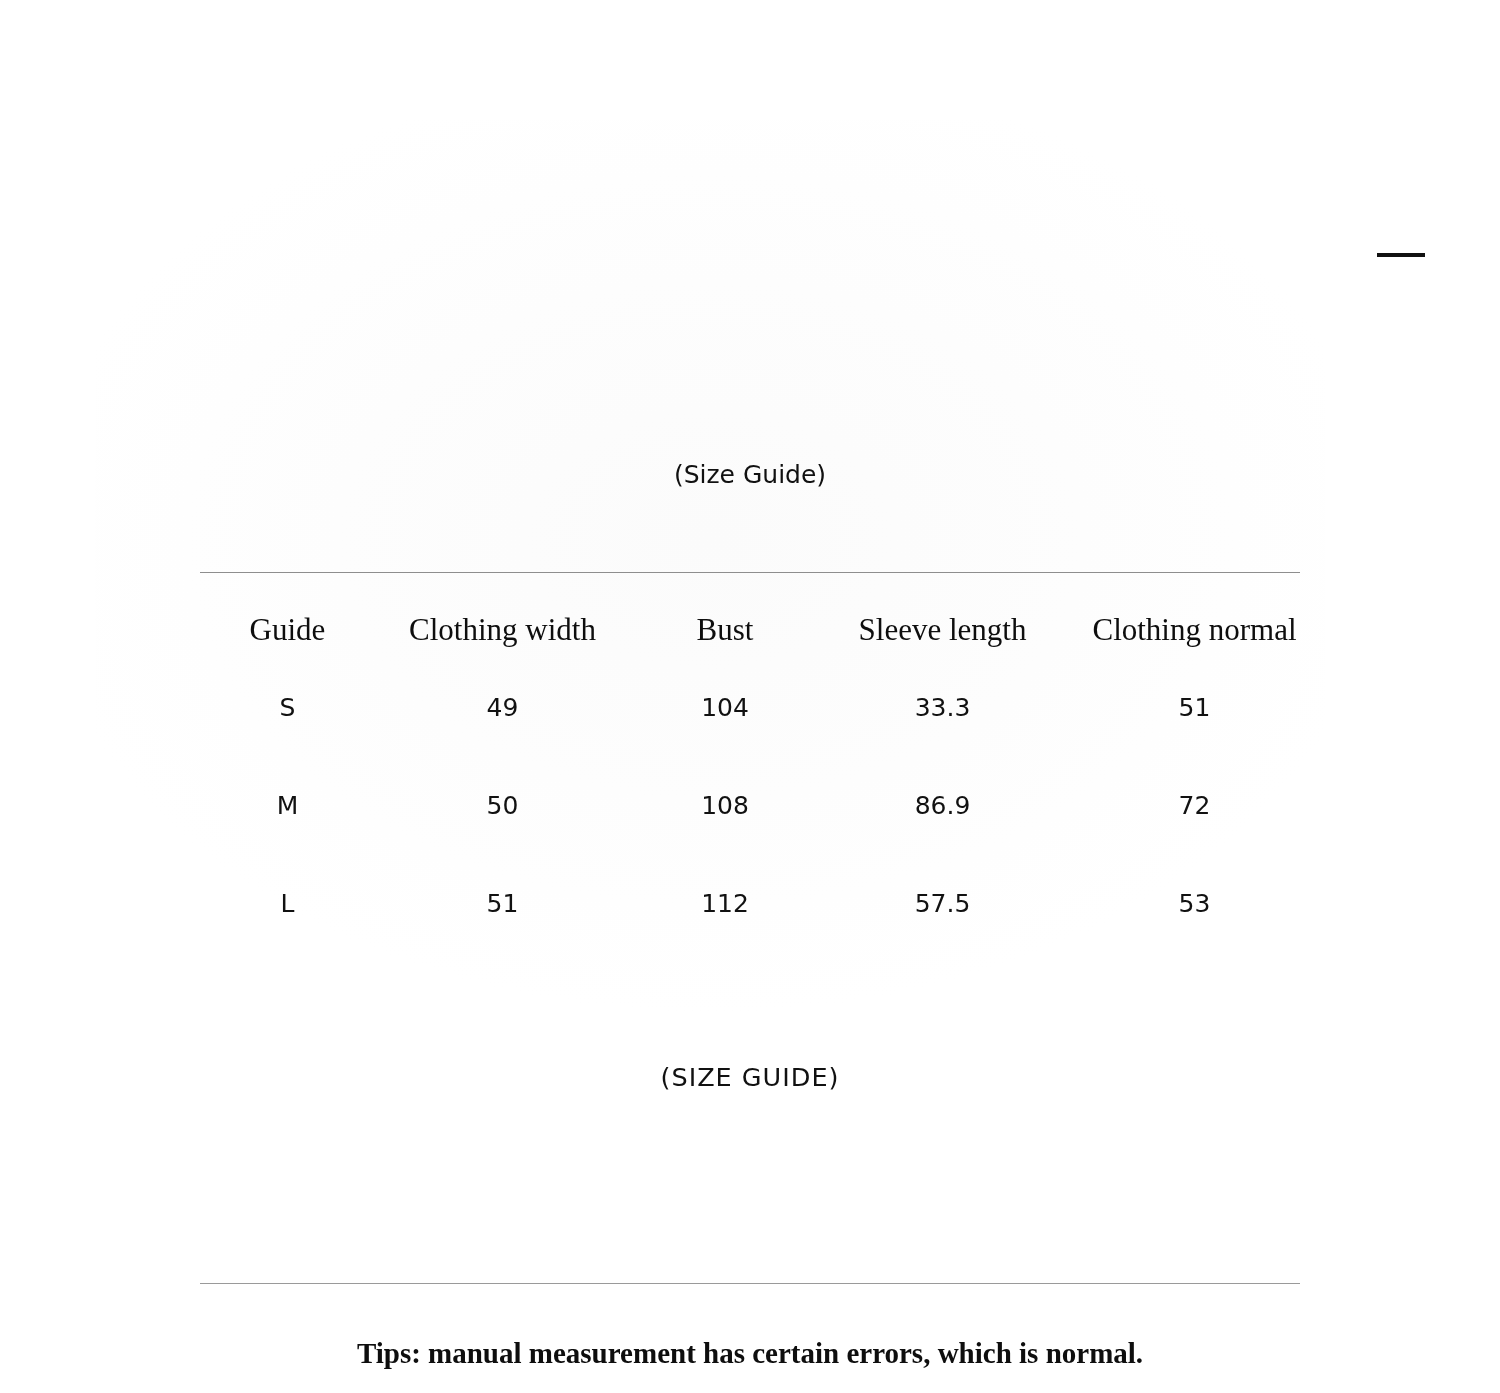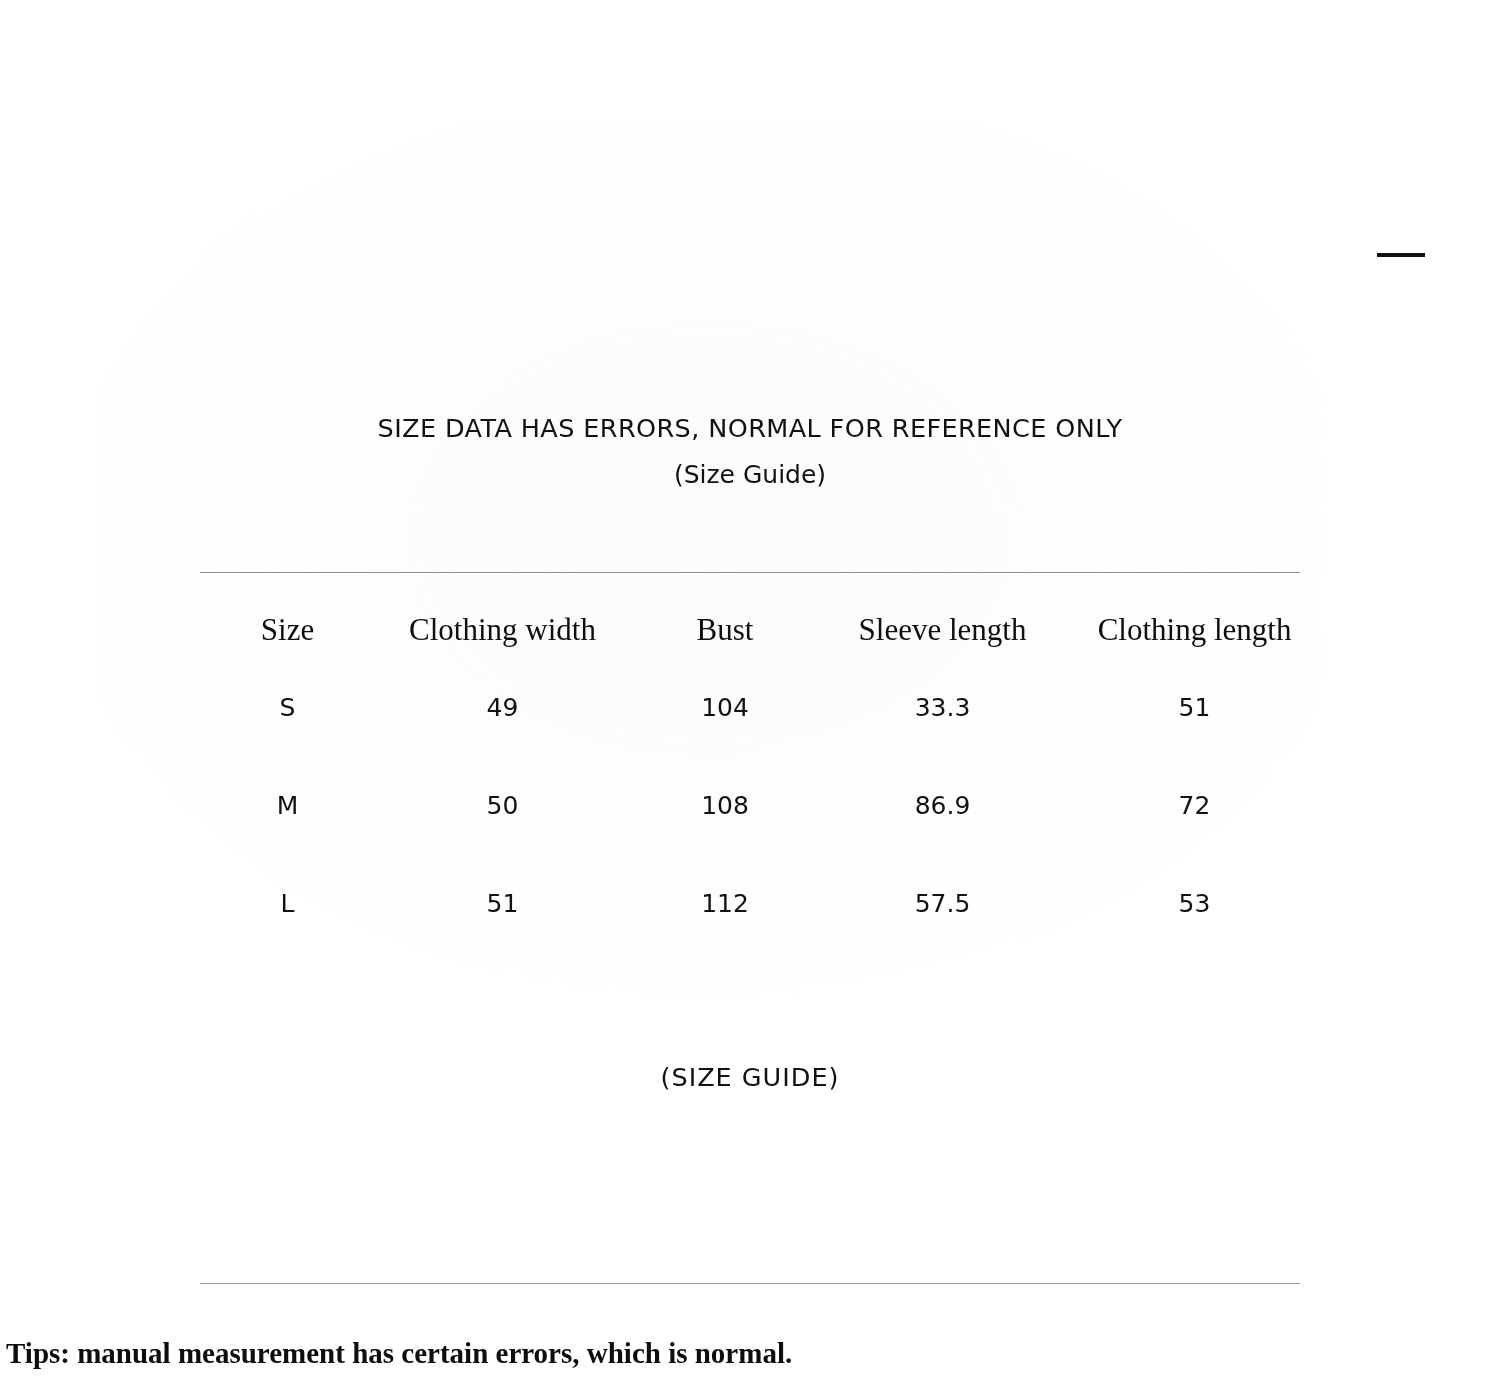--- a/index.html
+++ b/index.html
@@ -122,51 +122,50 @@
     right: 0;
     top: 1160px;
     text-align: center;
     font-size: 28px;
     color: #0e0e0e;
     font-family: "Liberation Serif", serif;
   }
 
   .tips {
     position: absolute;
-    left: 6px;
+    left: 0;
     right: 0;
     top: 1337px;
-    text-align: left;
+    text-align: center;
     font-size: 29px;
     color: #0e0e0e;
     font-family: "Liberation Serif", serif;
     font-weight: bold;
   }
 </style>
 </head>
 <body>
 
 <div class="sheet">
 
   <div class="bg-wash"></div>
   <div class="dash-mark"></div>
 
-  <div class="heading">SIZE DATA HAS ERRORS, NORMAL FOR REFERENCE ONLY</div>
   <div class="subheading">(Size Guide)</div>
 
   <div class="rule rule-top"></div>
 
   <table class="size-table">
     <thead>
       <tr>
-        <th class="col-size">Size</th>
+        <th class="col-size">Guide</th>
         <th class="col-shoulder">Clothing width</th>
         <th class="col-bust">Bust</th>
         <th class="col-sleeve">Sleeve length</th>
-        <th class="col-length">Clothing length</th>
+        <th class="col-length">Clothing normal</th>
       </tr>
     </thead>
     <tbody>
       <tr>
         <td>S</td>
         <td>49</td>
         <td>104</td>
         <td>33.3</td>
         <td>51</td>
       </tr>

